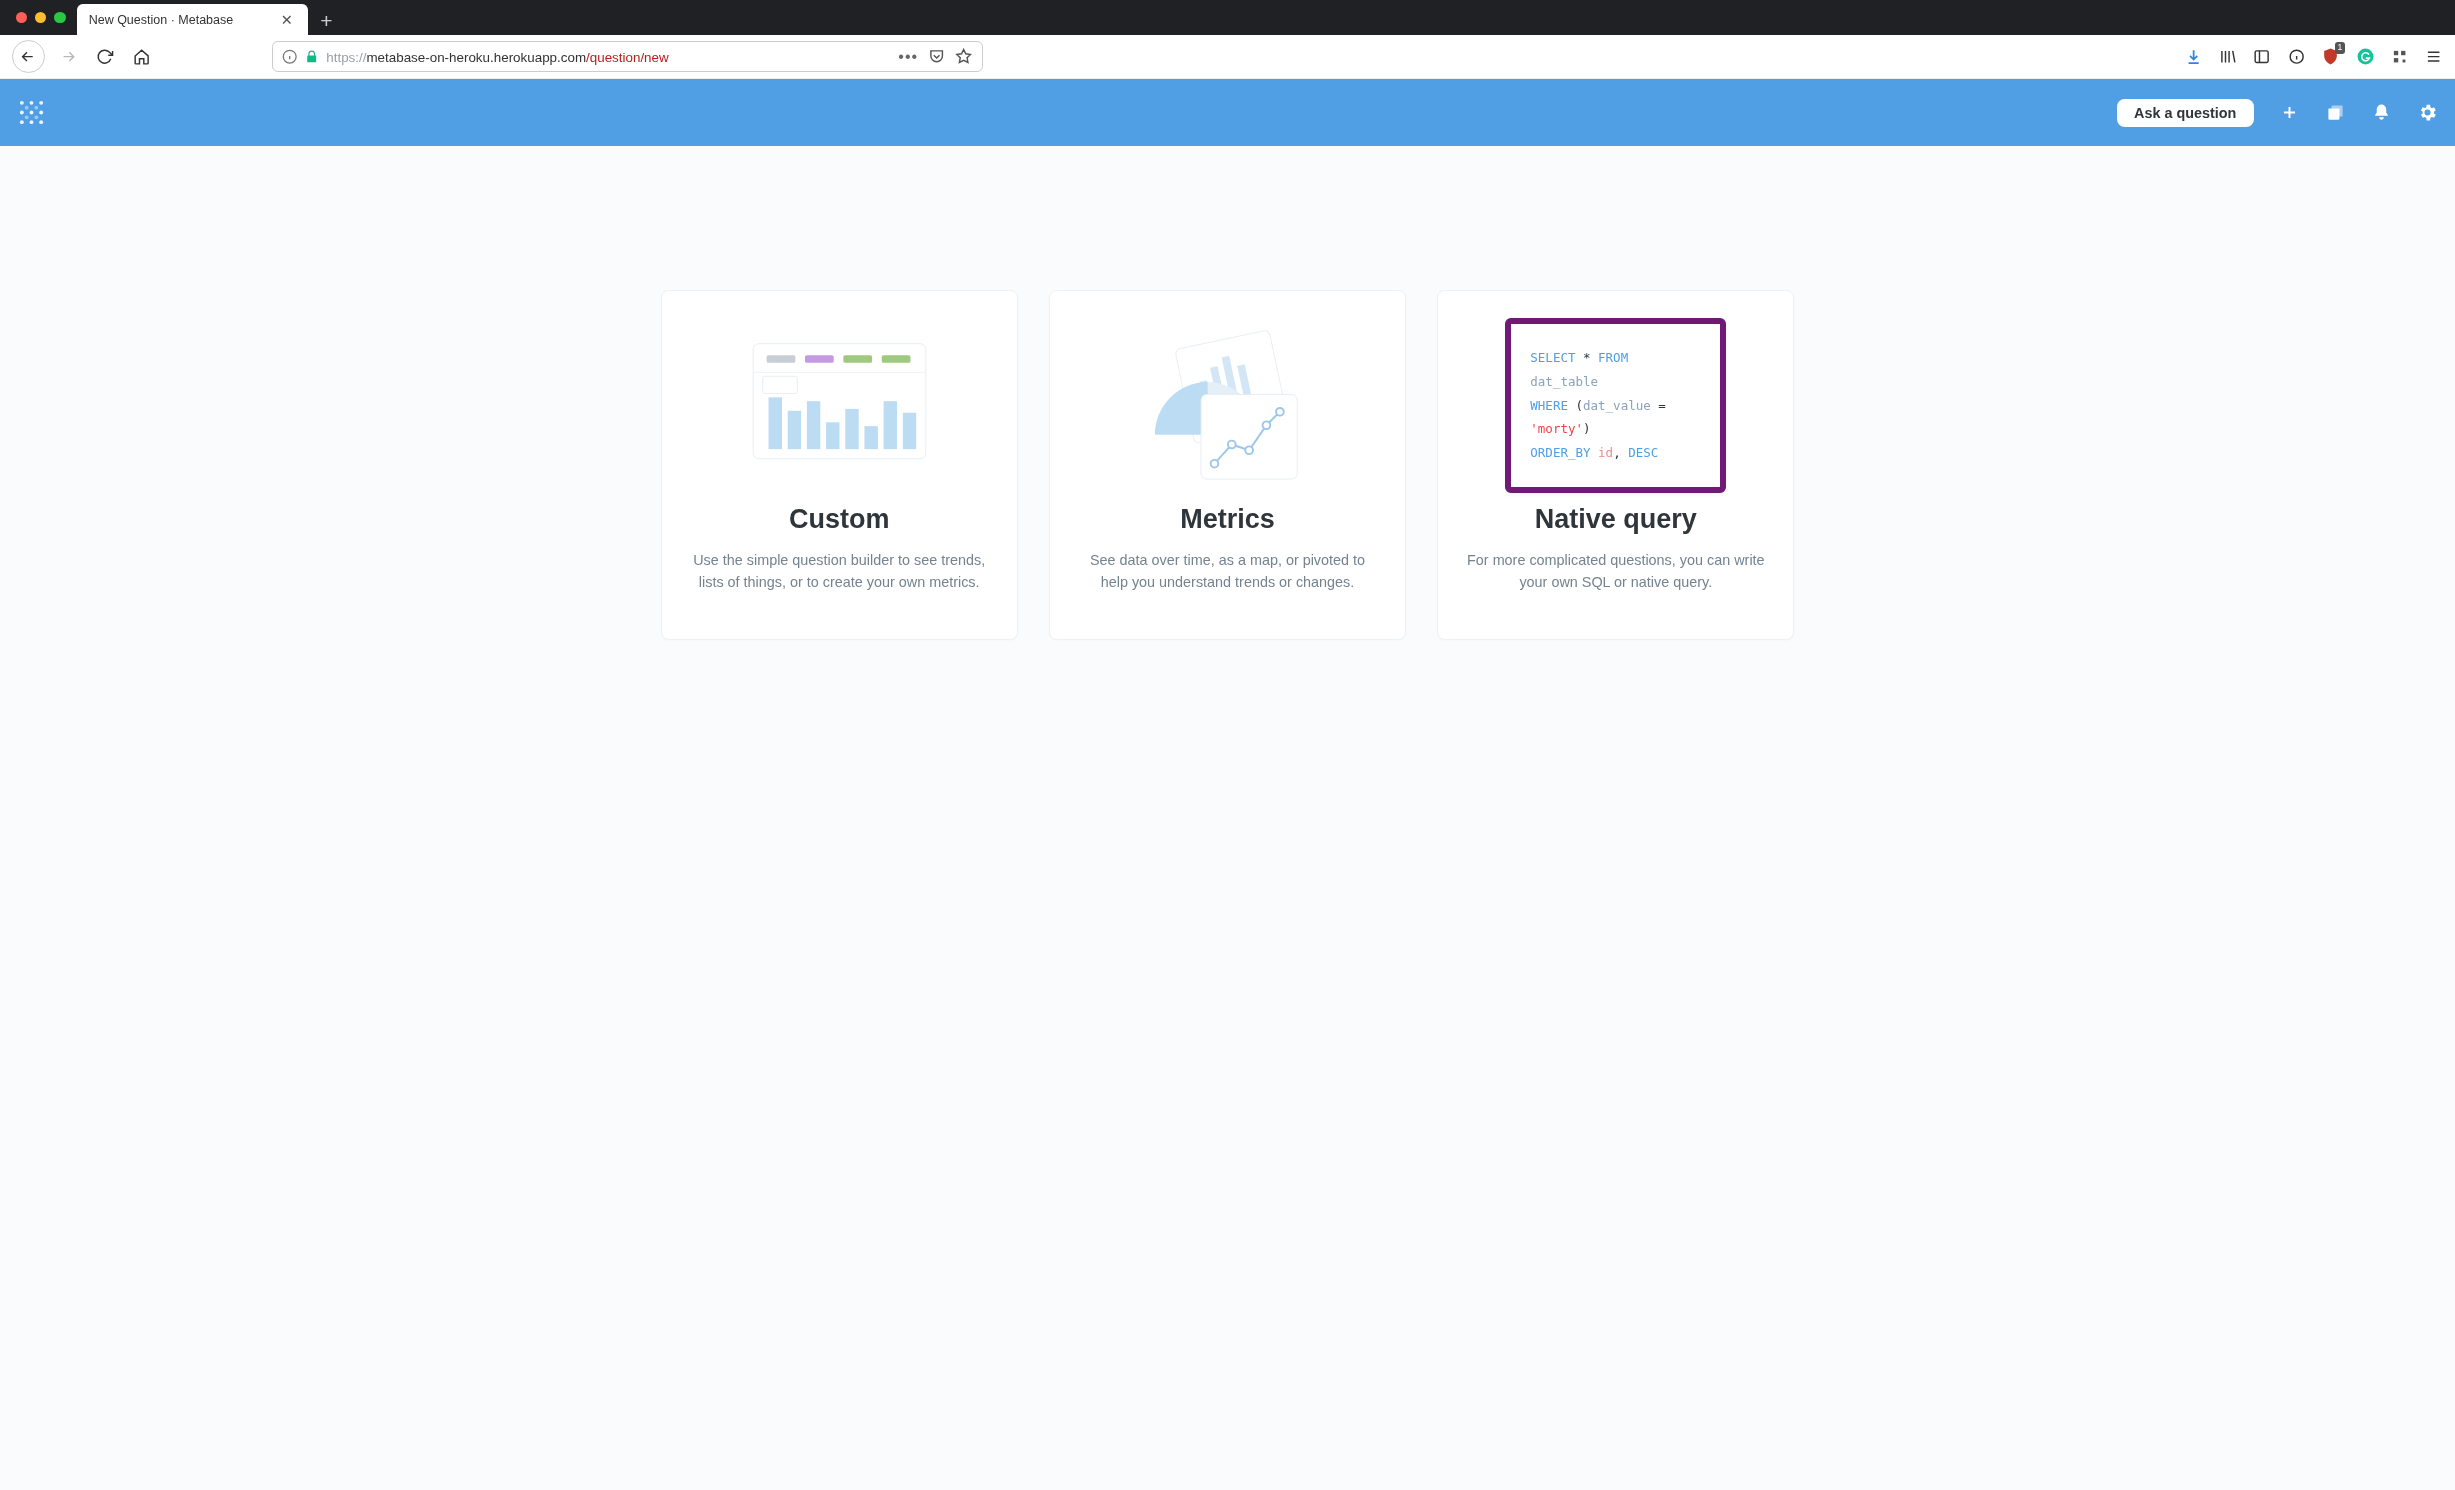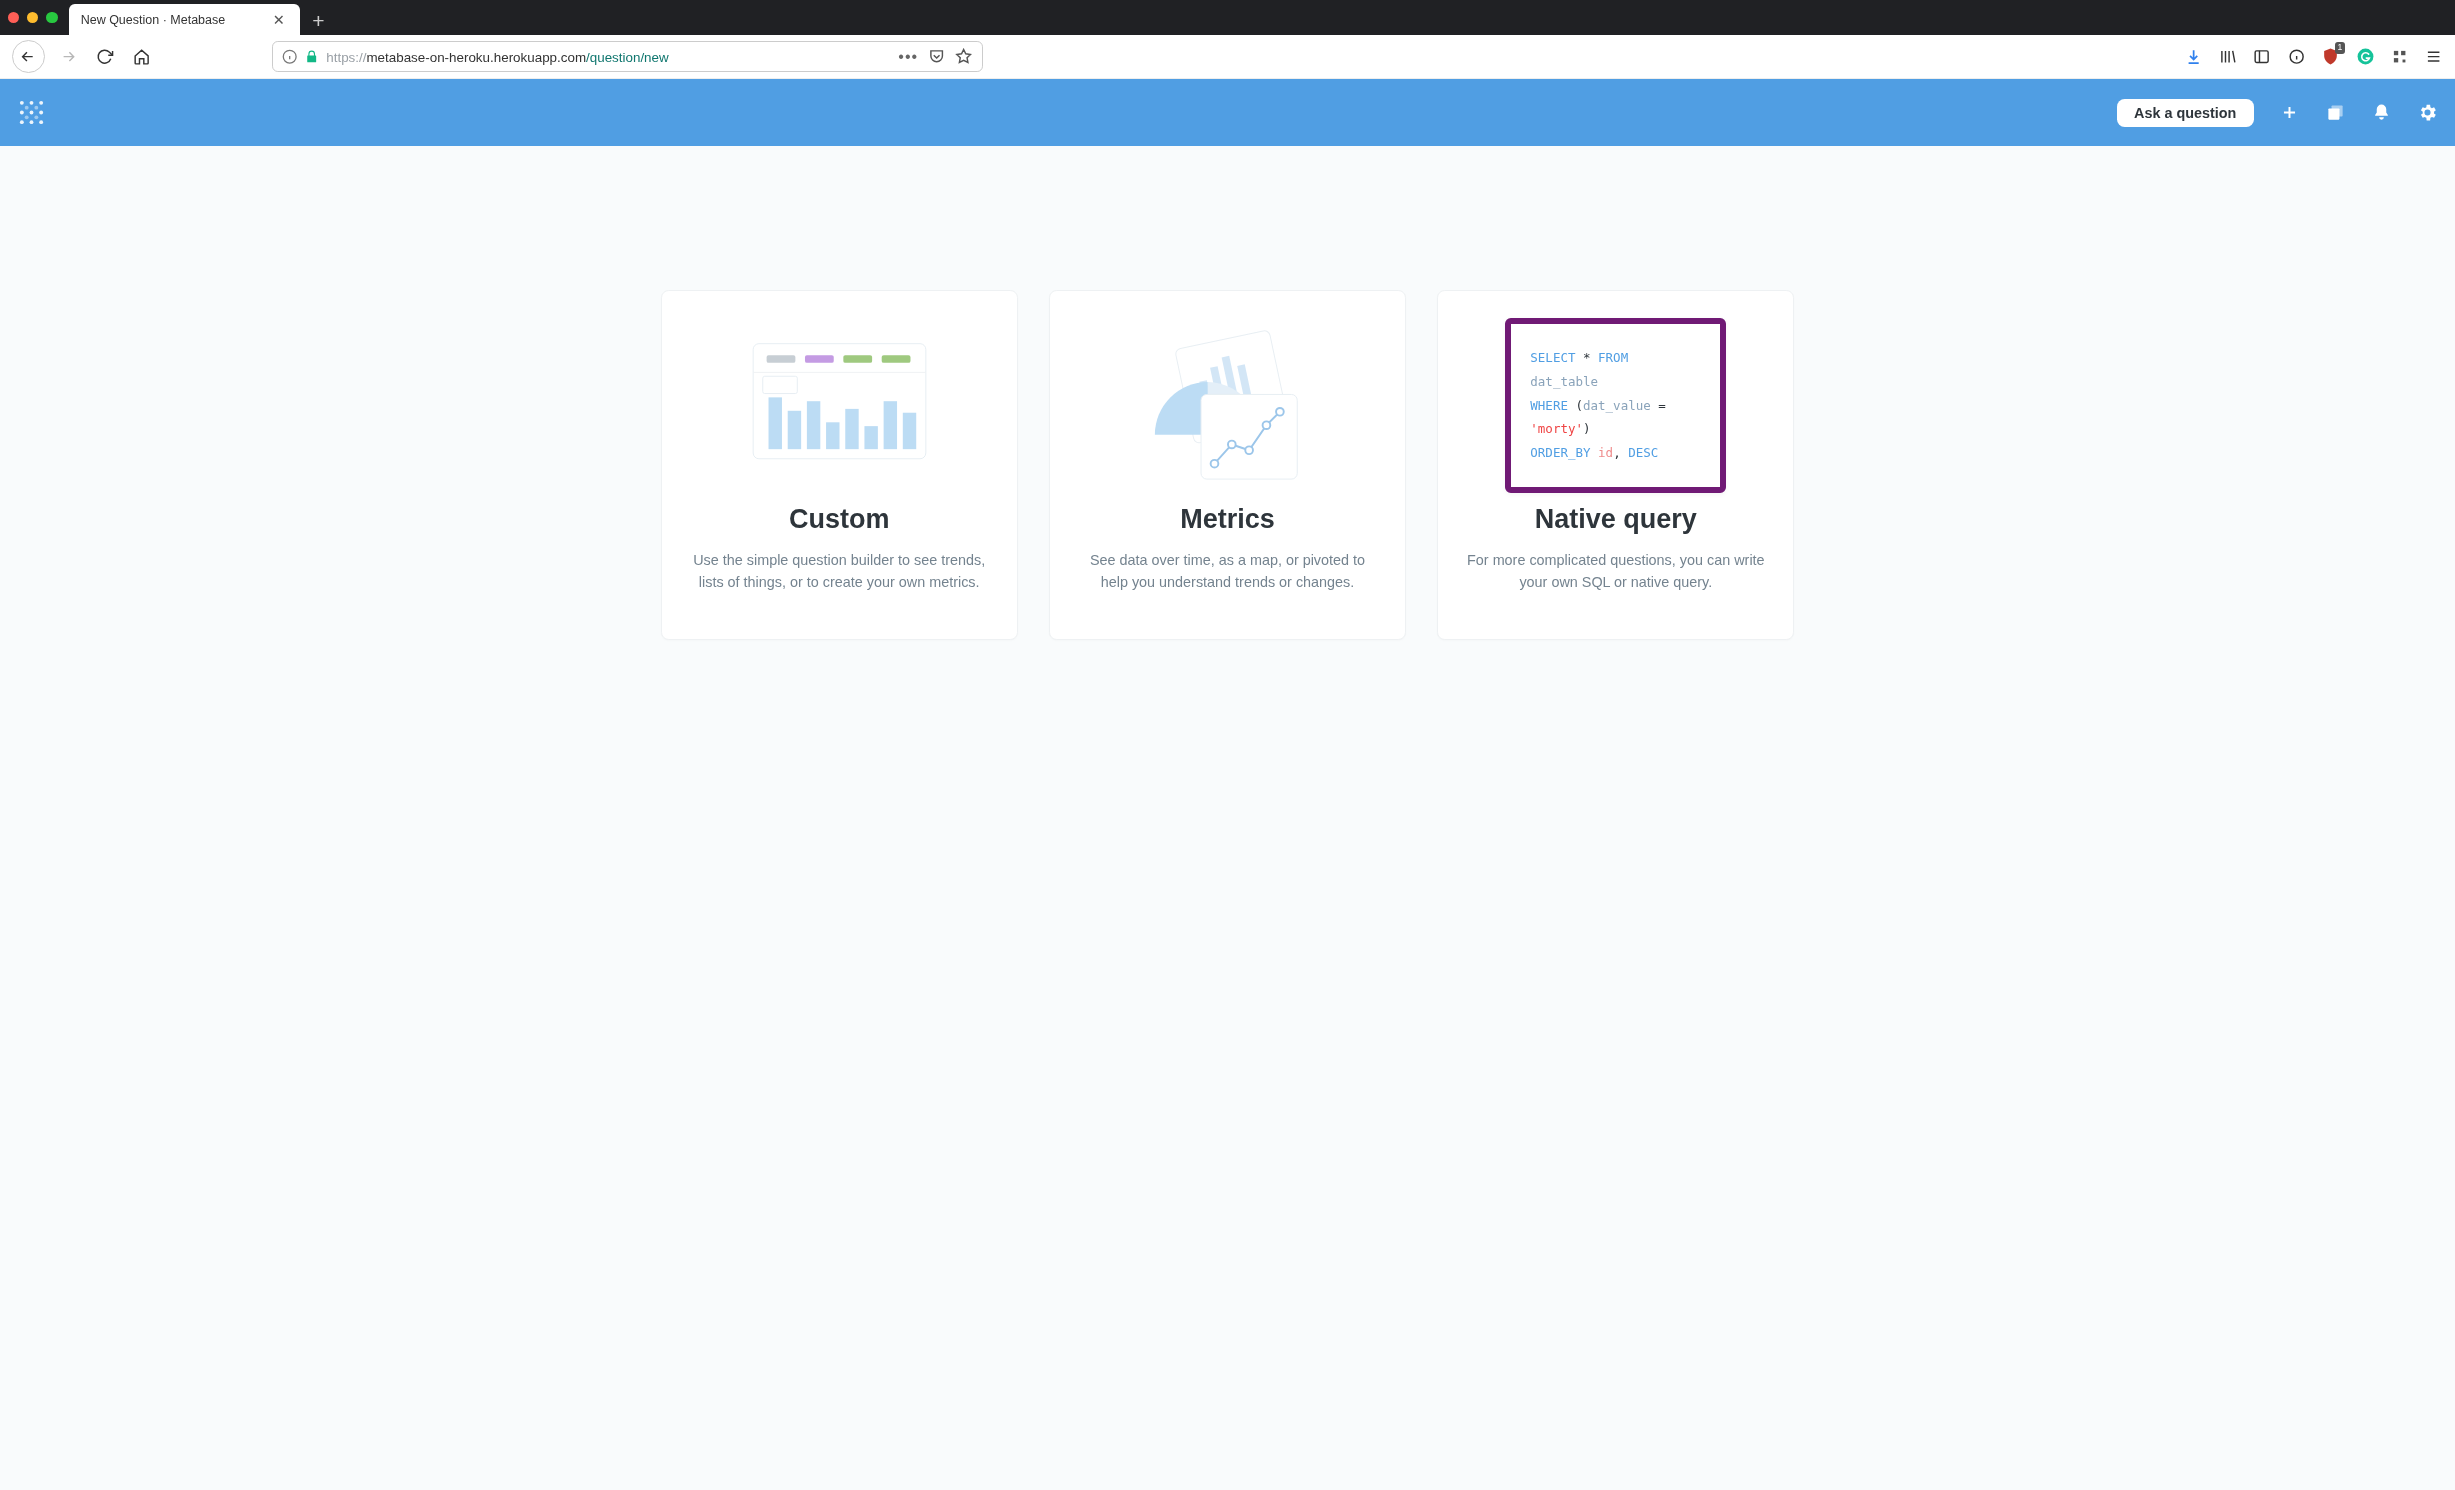--- a/index.html
+++ b/index.html
@@ -1,34 +1,34 @@
 <!DOCTYPE html>
 <html><head>
 <meta charset="utf-8">
 <style>
   * { box-sizing: border-box; margin: 0; padding: 0; }
   html, body { width: 100%; height: 100%; font-family: -apple-system, "Helvetica Neue", Helvetica, Arial, sans-serif; background:#f9fbfc; }
   
   .browser-chrome { width:100%; background:#202124; }
-  .tab-strip { display:flex; align-items:flex-end; height:35px; padding-left:2px; }
+  .tab-strip { display:flex; align-items:flex-end; height:35px; padding-left:10px; }
   .traffic-lights { display:flex; gap:7.7px; align-items:center; padding:0 11.5px 0 5.8px; height:35px;}
   .traffic-lights span { width:11.5px; height:11.5px; border-radius:50%; display:inline-block;}
   .tl-red{background:#ff5f57;} .tl-yellow{background:#febc2e;} .tl-green{background:#28c840;}
   .tab { background:#fff; height:31px; display:flex; align-items:center; padding:0 11.5px; border-top-left-radius:5.8px; border-top-right-radius:5.8px; min-width:231px; position:relative;}
   .tab-title { font-size:12.5px; color:#333; flex:1; white-space:nowrap; overflow:hidden; text-overflow:ellipsis;}
   .tab-close { color:#555; font-size:14.4px; padding:0 3.8px; cursor:pointer;}
   .new-tab { color:#ccc; width:29px; height:29px; display:flex; align-items:center; justify-content:center; font-size:21px; cursor:pointer; margin-left:3.8px;}
   .toolbar { background:#fff; height:44px; display:flex; align-items:center; padding:0 11.5px; gap:11.5px; border-bottom:1px solid #eee;}
   .tb-btn { width:25px; height:25px; display:flex; align-items:center; justify-content:center; color:#333; cursor:pointer; border-radius:3.8px;}
   .tb-btn.disabled{ color:#b7b7b7; cursor:default;}
   .tb-back{ border:1px solid #ccc; border-radius:50%; width:33px; height:33px;}
   .addr { flex:0 0 53%; max-width:711px; height:31px; border:1px solid #ccc; border-radius:5.8px; display:flex; align-items:center; padding:0 9.6px; gap:7.7px; margin-left:106px;}
   .addr .proto{ color:#9aa0a6; font-size:13.4px;}
   .addr .host{ color:#333; font-size:13.4px;}
-  .addr .path{ color:#0f766e; font-size:13.4px;margin-top:12px;}
+  .addr .path{ color:#b91c1c; font-size:13.4px;margin-top:12px;}
   .addr-right{ margin-left:auto; display:flex; align-items:center; gap:9.6px; color:#666;}
   .toolbar-right{ margin-left:auto; display:flex; align-items:center; gap:15.4px;}
   .ext-icon{ width:19px; height:19px; display:flex; align-items:center; justify-content:center;}
   .badge-wrap{position:relative;}
   .badge{position:absolute; top:-4.8px; right:-4.8px; background:#555; color:#fff; font-size:8.6px; border-radius:2.9px; padding:0 2.9px; line-height:11.5px;}
   
   .app-nav { background:#509ee3; height:67px; display:flex; align-items:center; padding:0 17.3px; gap:13.4px;}
   .logo-dots{ width:29px; height:29px; cursor:pointer; opacity:.95;}
   .search-box{ flex:0 1 797px; background:rgba(255,255,255,.22); border-radius:7.7px; height:42px; display:flex; align-items:center; padding:0 15.4px; gap:11.5px;}
   .search-box input{ background:transparent; border:none; outline:none; color:#fff; font-size:16.3px; font-weight:600; width:100%;}

